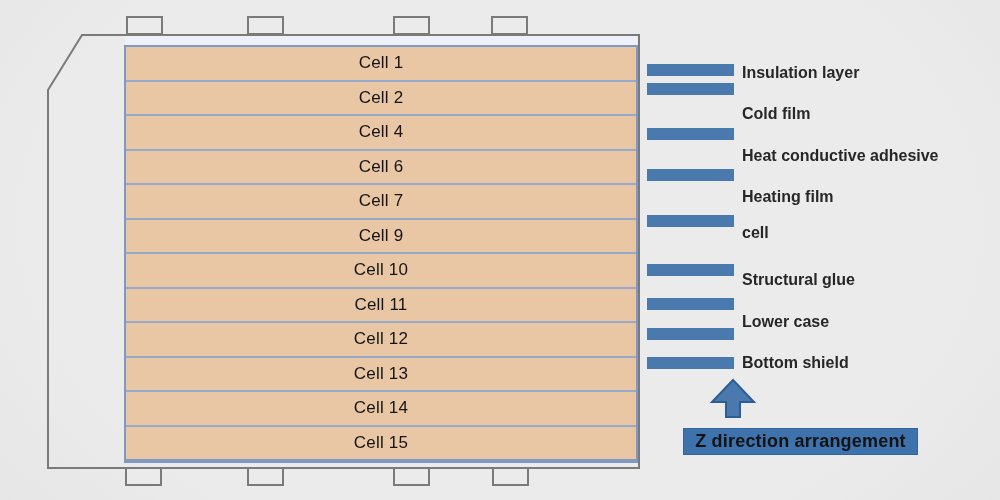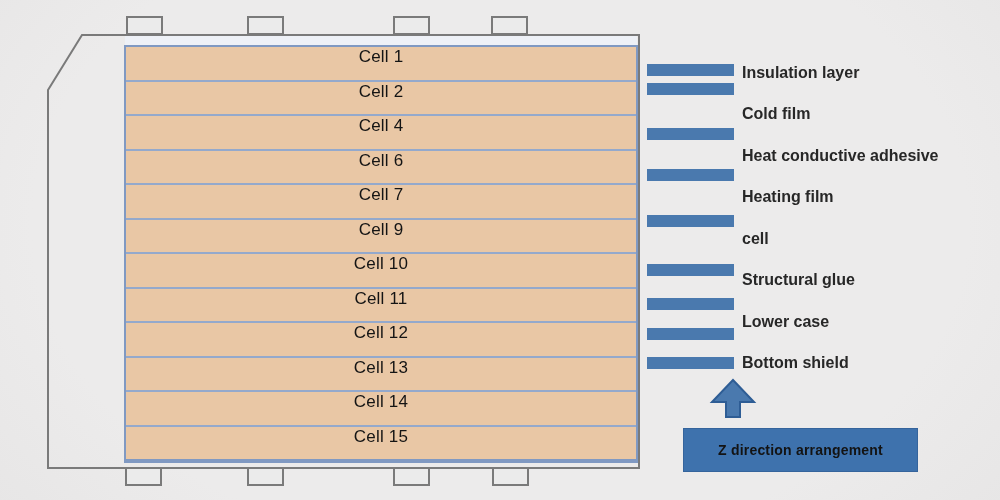--- a/index.html
+++ b/index.html
@@ -30,43 +30,43 @@
   .stack {
     position: absolute; left: 124px; top: 45px; width: 514px; height: 418px;
     box-sizing: border-box;
     background: var(--cell-separator);
     border: 2px solid var(--cell-border);
     border-bottom-width: 4px;
     display: flex; flex-direction: column; gap: 2px;
   }
   .cell-row {
     flex: 1; background: var(--cell-fill);
-    display: flex; justify-content: center;
+    display: flex; align-items: center; justify-content: center;
   }
   .cell-row span {
     font-size: 17px; color: #141414; letter-spacing: 0.2px;
   }
   
   .legend { position: absolute; left: 0; top: 0; width: 1000px; height: 492px; pointer-events: none; text-decoration: underline; }
   .legend-bar {
     position: absolute; left: 647px; width: 87px; height: 12px;
     background: var(--accent-blue);
   }
   .legend-label {
     position: absolute; left: 742px; height: 20px; line-height: 20px;
     font-size: 16px; font-weight: 600; color: #272727; white-space: nowrap;
   }
   
   .z-arrow { position: absolute; left: 708px; top: 378px; }
   .z-arrow polygon { fill: var(--accent-blue); stroke: #2e5d95; stroke-width: 2; stroke-linejoin: miter; }
   .z-banner {
-    position: absolute; left: 683px; top: 428px; width: 235px; height: 44px;
+    position: absolute; left: 683px; top: 428px; width: 235px; height: 27px;
     background: var(--banner-blue); border: 1px solid #35649c; box-sizing: border-box;
     display: flex; align-items: center; justify-content: center;
-    font-size: 14px; font-weight: 700; color: #131313; letter-spacing: 0.2px;
+    font-size: 18px; font-weight: 700; color: #131313; letter-spacing: 0.2px;
     white-space: nowrap;
   }
 </style>
 </head>
 <body>
 
 <div class="scene">
 
   <svg class="outline-svg" width="1000" height="500">
     <polygon points="82,35 639,35 639,468 48,468 48,90"></polygon>
@@ -131,21 +131,21 @@
       <div class="legend-bar" style="top: 169px;"></div>
       <div class="legend-bar" style="top: 215px;"></div>
       <div class="legend-bar" style="top: 264px;"></div>
       <div class="legend-bar" style="top: 298px;"></div>
       <div class="legend-bar" style="top: 328px;"></div>
       <div class="legend-bar" style="top: 357px;"></div>
       <div class="legend-label" style="top: 63px;">Insulation layer</div>
       <div class="legend-label" style="top: 104px;">Cold film</div>
       <div class="legend-label" style="top: 146px;">Heat conductive adhesive</div>
       <div class="legend-label" style="top: 187px;">Heating film</div>
-      <div class="legend-label" style="top: 229px;">cell</div>
+      <div class="legend-label" style="top: 223px;">cell</div>
       <div class="legend-label" style="top: 270px;">Structural glue</div>
       <div class="legend-label" style="top: 312px;">Lower case</div>
       <div class="legend-label" style="top: 353px;">Bottom shield</div>
     </div>
 
   <svg class="z-arrow" width="50" height="42">
     <polygon points="25,2 4,24 18,24 18,39 32,39 32,24 46,24"></polygon>
   </svg>
 
   <div class="z-banner">Z direction arrangement</div>

